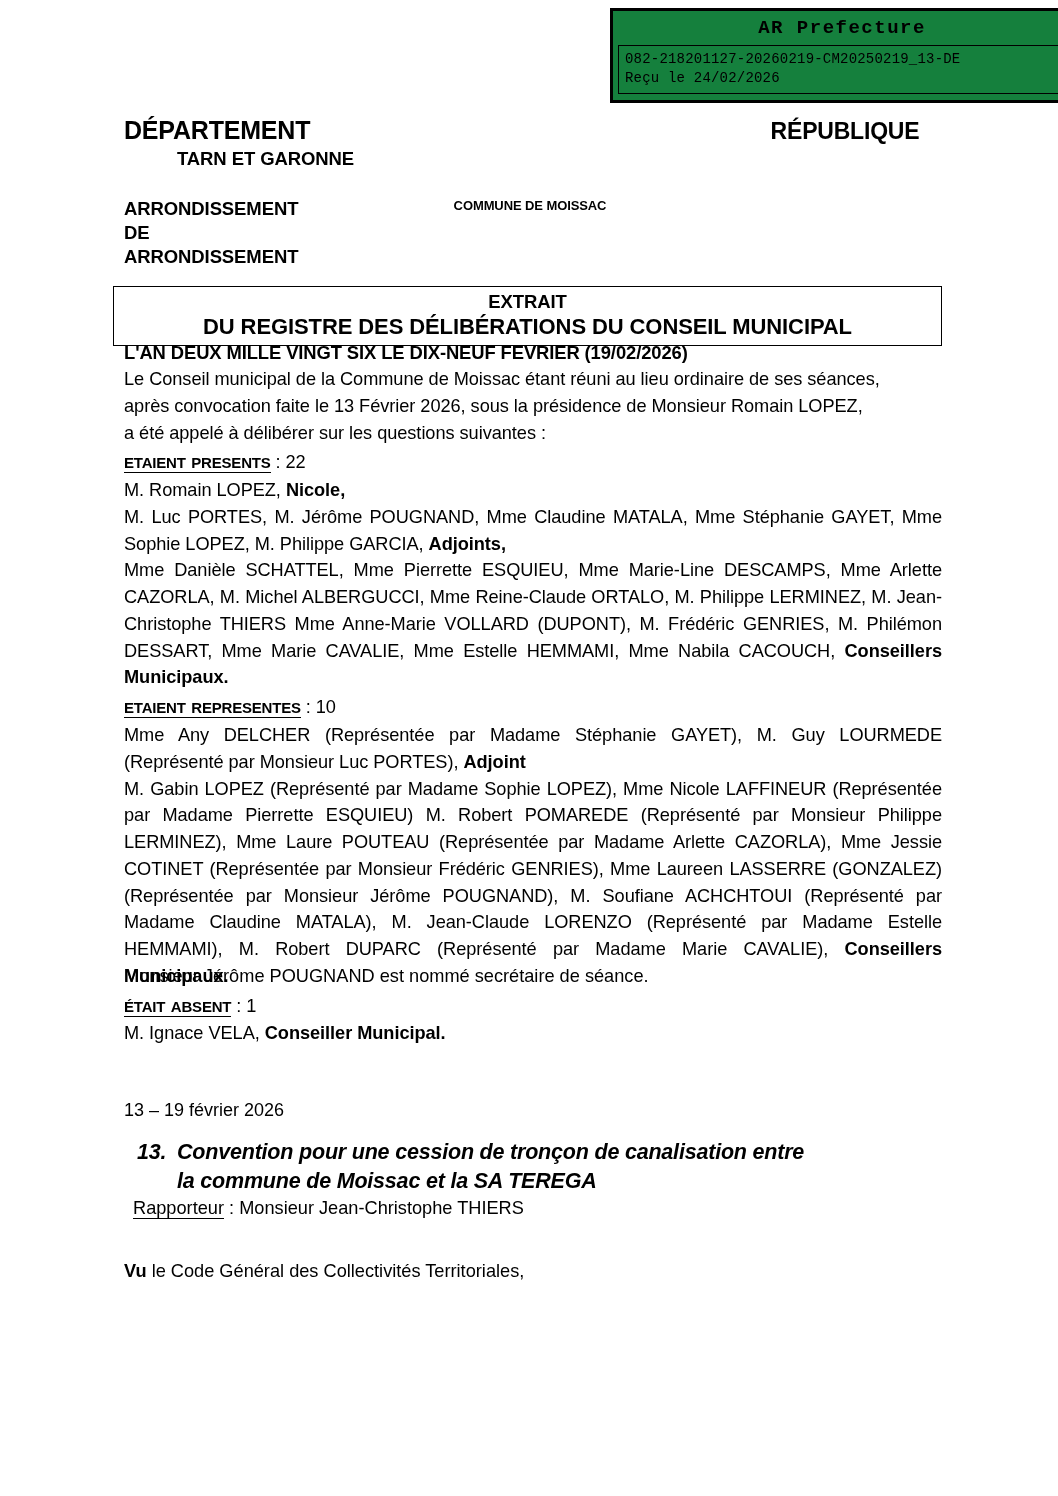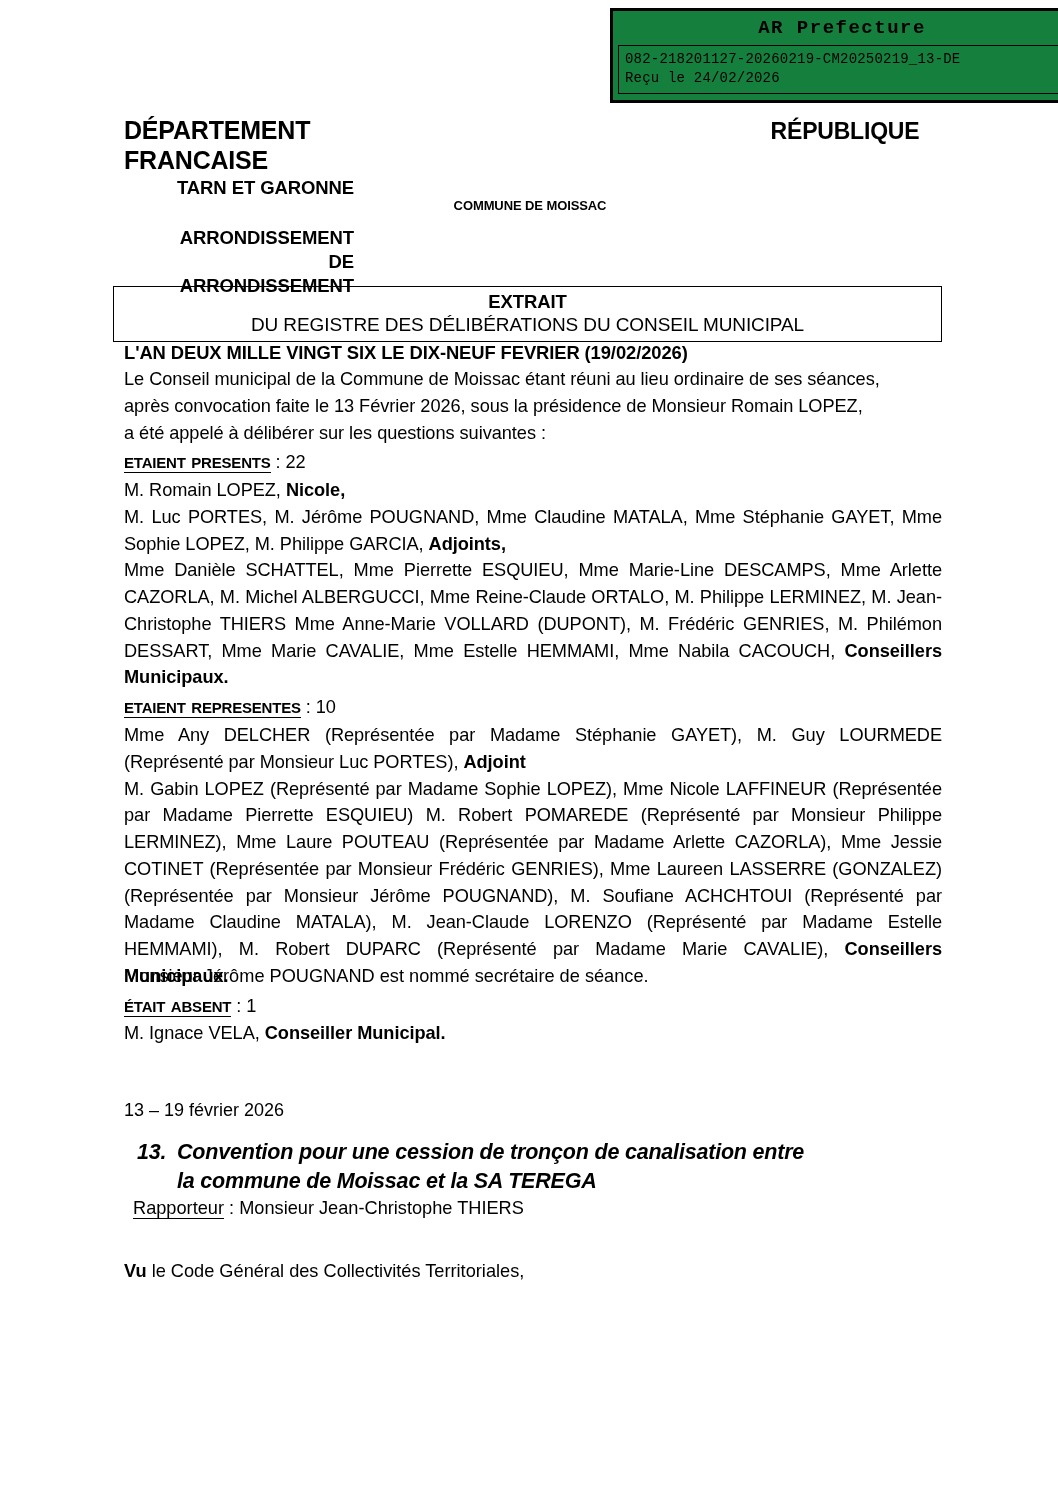--- a/index.html
+++ b/index.html
@@ -72,21 +72,21 @@
     font-weight: bold;
     line-height: 1.25;
     text-align: right;
     letter-spacing: -0.1px;
     margin-top: 1px;
   }
   .lh-arr {
     font-size: 18.5px;
     font-weight: bold;
     line-height: 1.3;
-    text-align: right;
+    text-align: left;
     letter-spacing: -0.1px;
     margin-top: 27px;
   }
   .lh-republique {
     position: absolute;
     left: 700px;
     top: 118px;
     width: 290px;
     text-align: center;
     font-size: 23px;
@@ -115,22 +115,22 @@
     padding: 3px 0 4px 0;
     text-align: center;
   }
   .extrait-l1 {
     font-size: 18.5px;
     font-weight: bold;
     line-height: 1.25;
     letter-spacing: -0.1px;
   }
   .extrait-l2 {
-    font-size: 19px;
-    font-weight: normal;
+    font-size: 22px;
+    font-weight: bold;
     line-height: 1.25;
     letter-spacing: -0.1px;
   }
 
   
   .body-wrap {
     position: absolute;
     left: 124px;
     top: 339px;
     width: 818px;
@@ -232,21 +232,20 @@
     <div class="ar-stamp-title">AR Prefecture</div>
     <div class="ar-stamp-body">
       <div class="ar-stamp-line">082-218201127-20260219-CM20250219_13-DE</div>
       <div class="ar-stamp-line">Reçu le 24/02/2026</div>
     </div>
   </div>
 
   <div class="lh-left">
     <div class="lh-dept">
       <div>DÉPARTEMENT</div>
-      <div>FRANCAISE</div>
     </div>
     <div class="lh-sub">TARN ET GARONNE</div>
     <div class="lh-arr">
       <div>ARRONDISSEMENT</div>
       <div>DE</div>
       <div>ARRONDISSEMENT</div>
     </div>
   </div>
 
   <div class="lh-republique">RÉPUBLIQUE</div>

